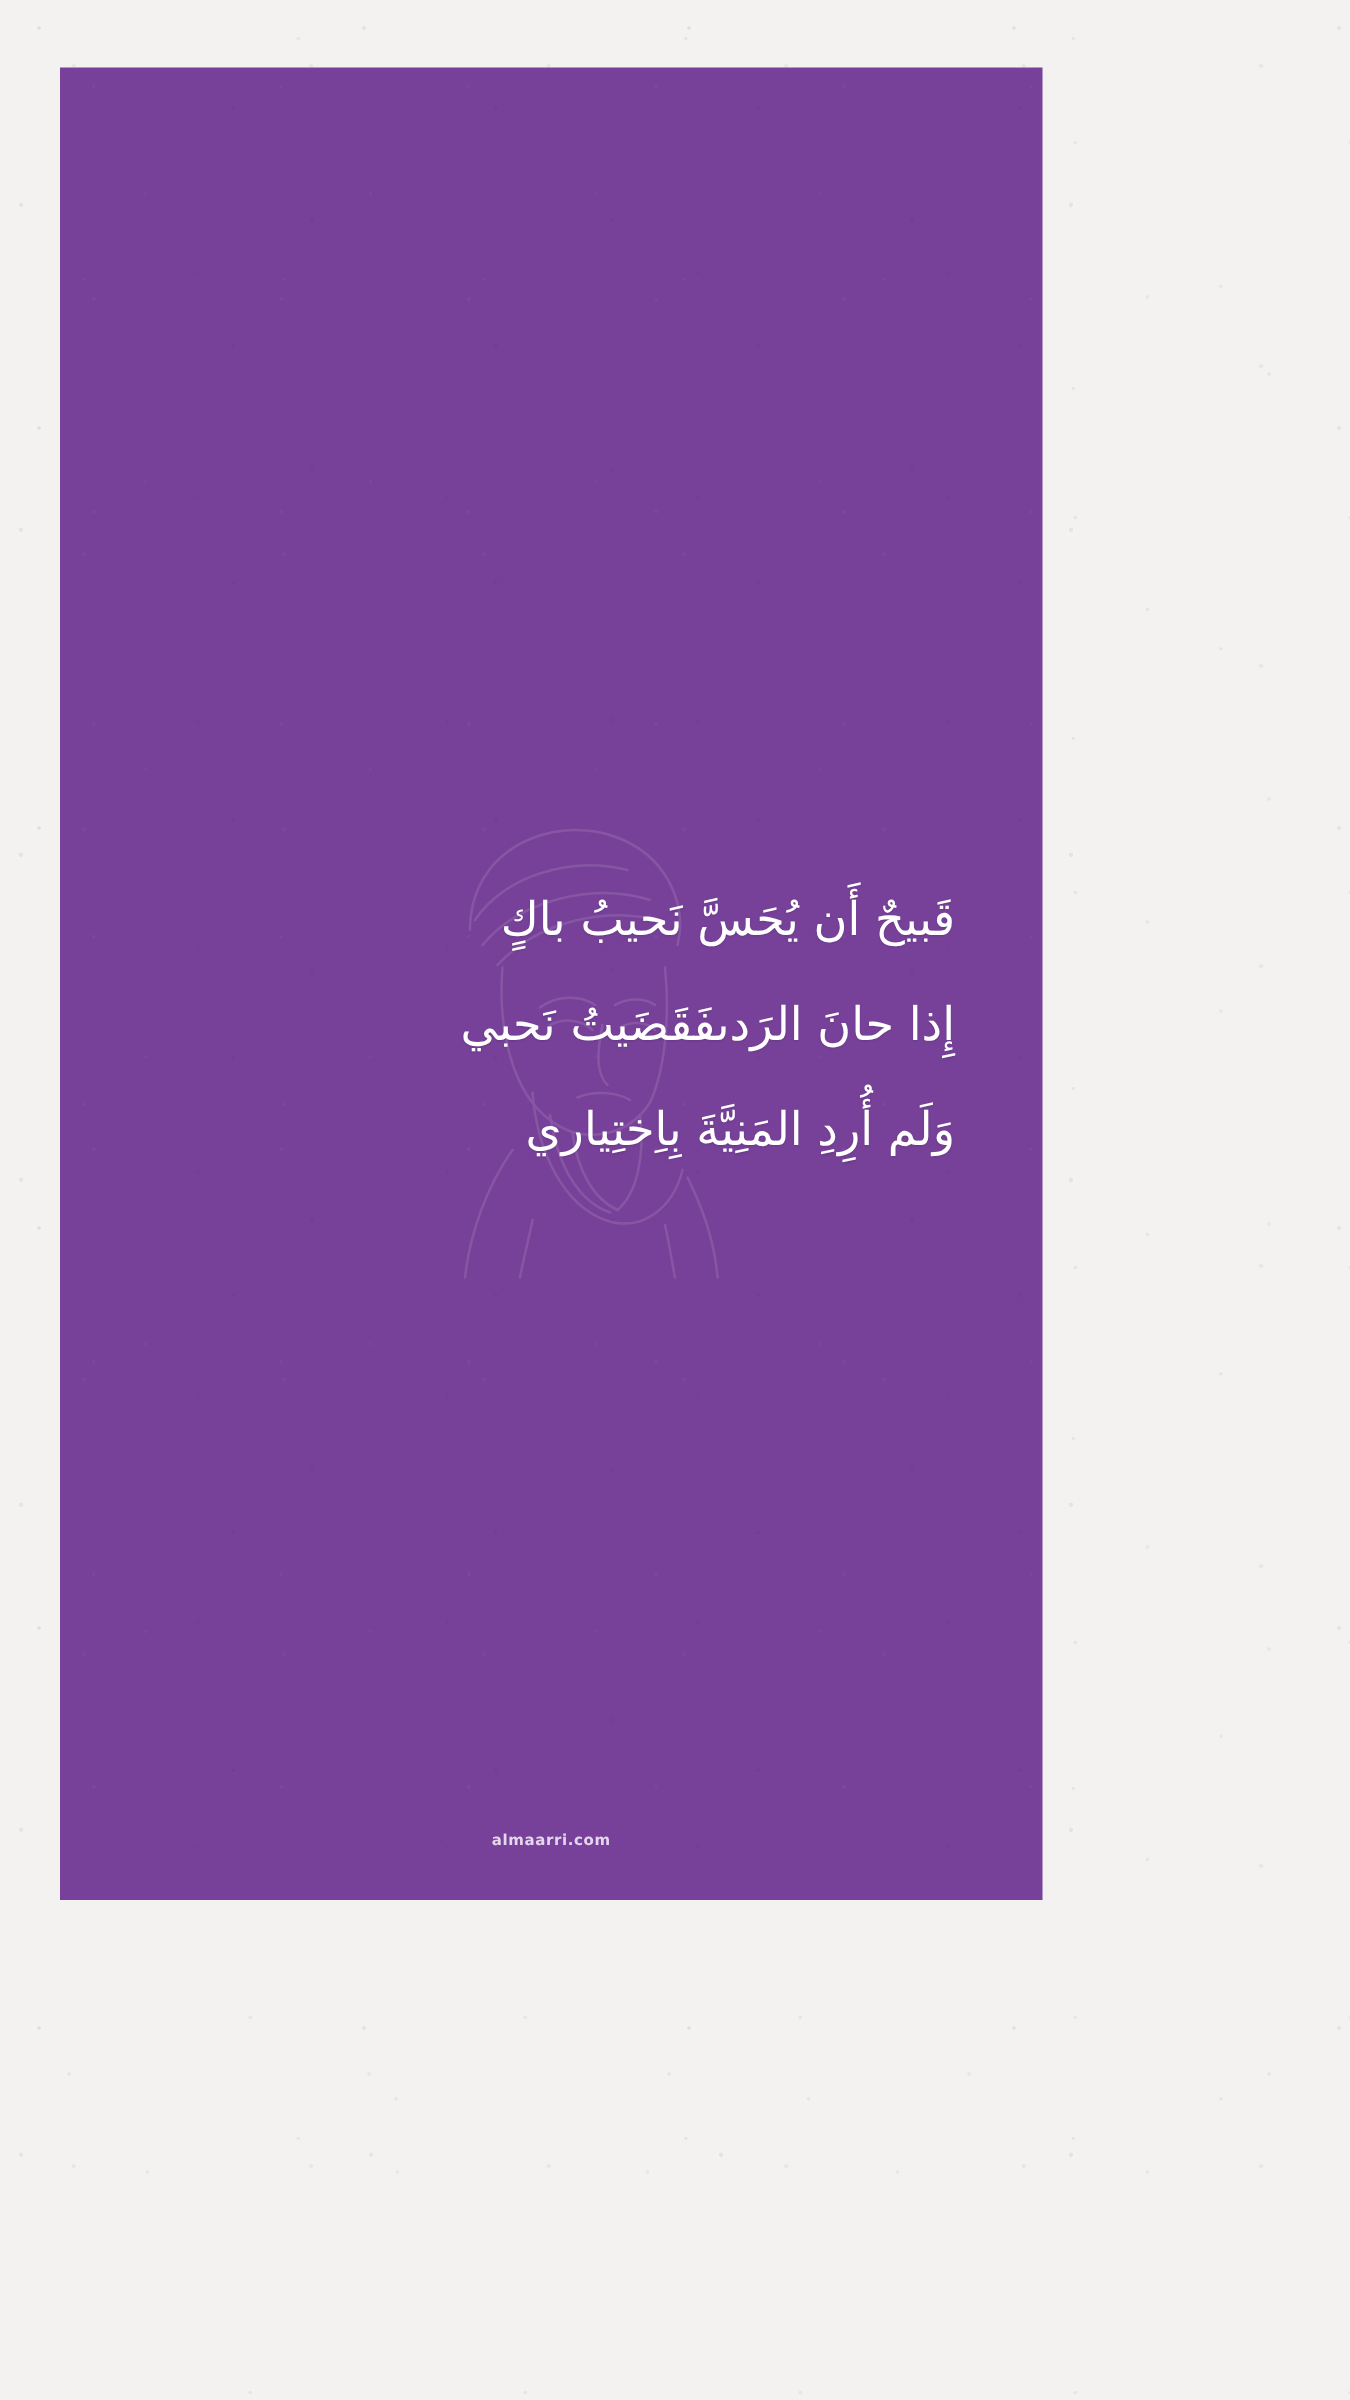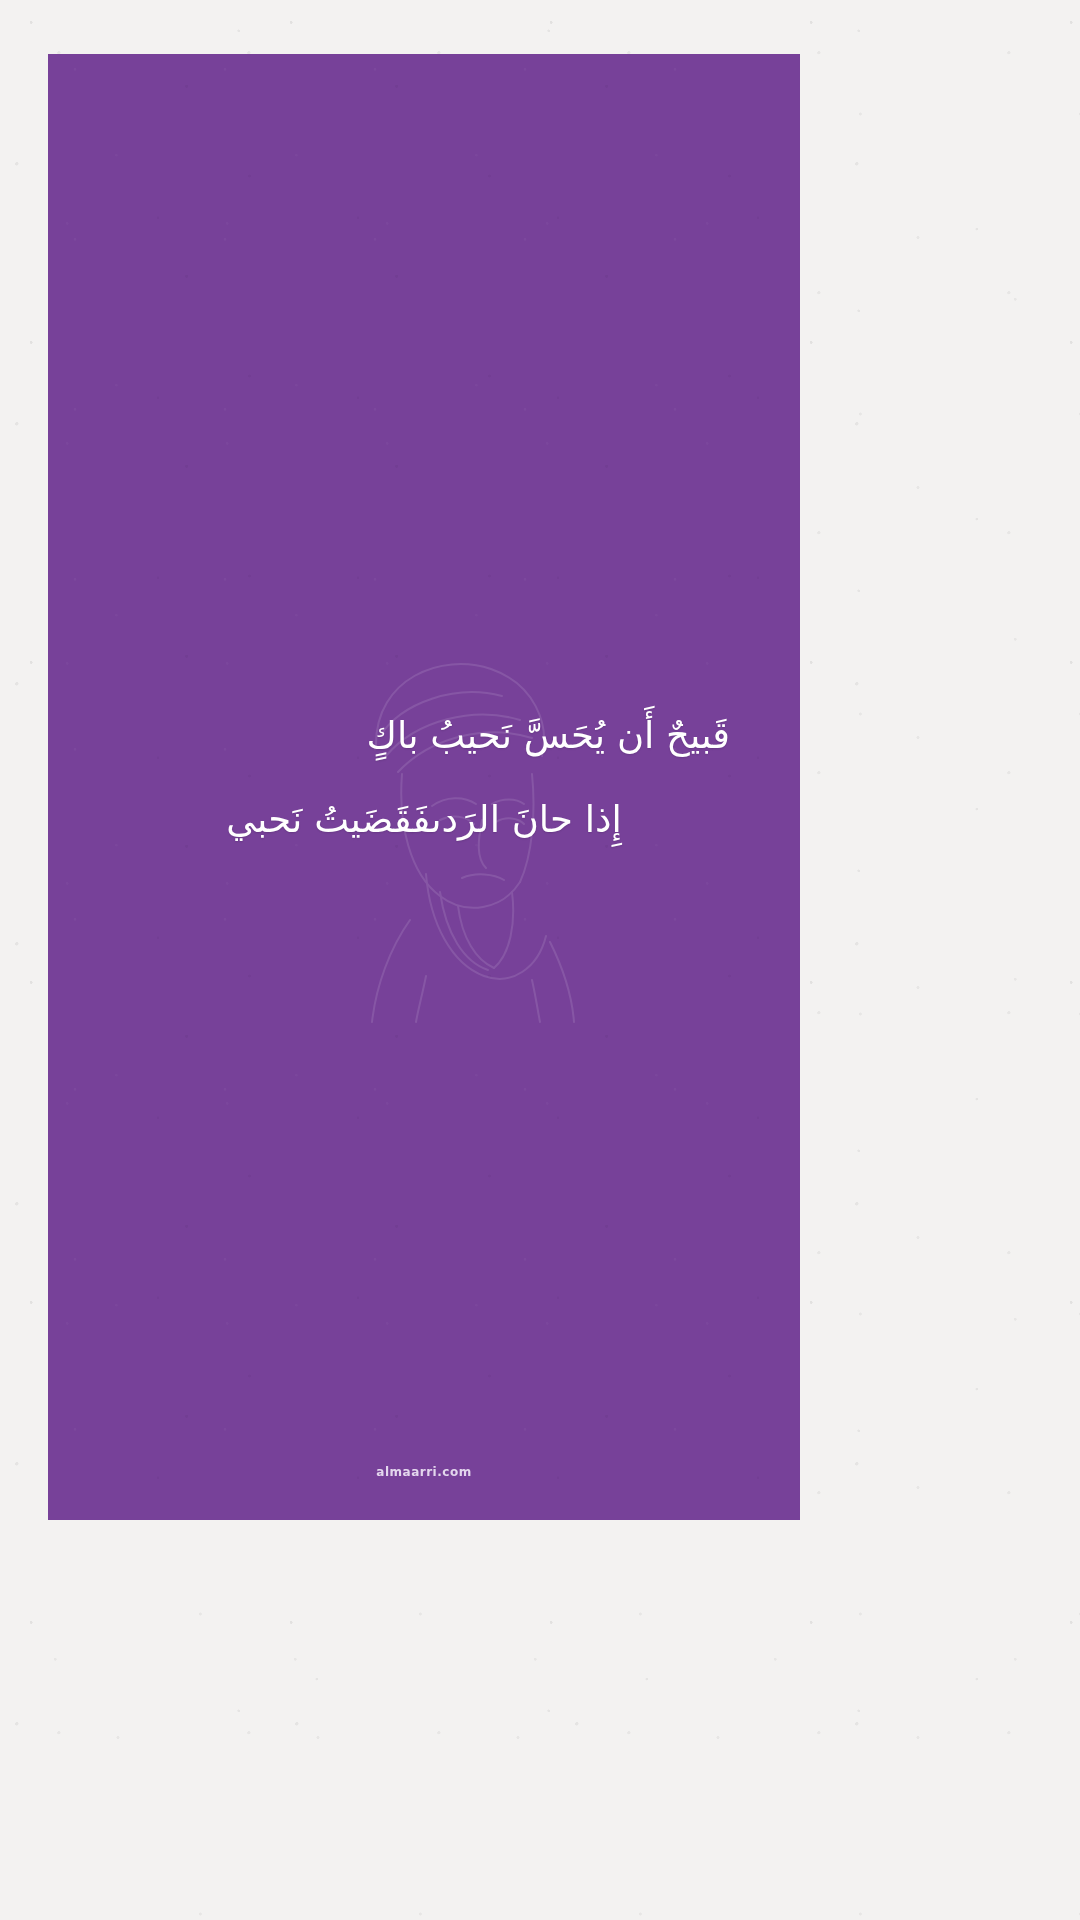--- a/index.html
+++ b/index.html
@@ -25,25 +25,24 @@
       radial-gradient(circle at 59% 95%, rgba(0,0,0,0.05) 0 1.3px, transparent 1.7px),
       radial-gradient(circle at 96% 79%, rgba(0,0,0,0.06) 0 1.1px, transparent 1.5px);
     background-size: 260px 320px, 190px 240px, 310px 280px, 220px 300px,
                      280px 260px, 240px 340px, 200px 250px, 330px 290px;
   }
 
   .card {
     position: absolute;
     left: 48px;
     top: 54px;
-    width: 728px;
+    width: 786px;
     height: 1466px;
     background: #774199;
     overflow: hidden;
-    padding-left: 24px;
   }
 
   
   .card::after {
     content: "";
     position: absolute;
     inset: 0;
     pointer-events: none;
     background-image:
       radial-gradient(circle at 18% 9%, rgba(255,255,255,0.05) 0 1.1px, transparent 1.6px),
@@ -81,21 +80,21 @@
   .verse {
     color: #ffffff;
     font-family: "DejaVu Sans", sans-serif;
     font-size: 37px;
     line-height: 84px;
     letter-spacing: 0px;
     white-space: nowrap;
     text-shadow: 0 1px 2px rgba(0,0,0,0.12);
   }
   .verse.odd  { text-align: right; }
-  .verse.even { text-align: center; }
+  .verse.even { }
 
   .footer {
     position: absolute;
     left: 0;
     right: 0;
     bottom: 40px;
     text-align: center;
   }
   .footer .site {
     display: inline-block;
@@ -143,19 +142,20 @@
         <path d="M244 318 C258 346 266 372 268 398"></path>
         <path d="M120 352 C116 372 112 386 110 398"></path>
         <path d="M226 356 C230 374 232 388 234 398"></path>
       </g>
     </svg>
   </div>
 
   <div class="verses">
     <div class="verse odd">قَبيحٌ أَن يُحَسَّ نَحيبُ باكٍ</div>
     <div class="verse even">إِذا حانَ الرَدىفَقَضَيتُ نَحبي</div>
+    <div class="verse odd">وَلَم أُرِدِ المَنِيَّةَ بِاِختِياري</div>
   </div>
 
   <div class="footer">
     <span class="site">almaarri.com</span>
   </div>
 
 </div>
 
 </body></html>

